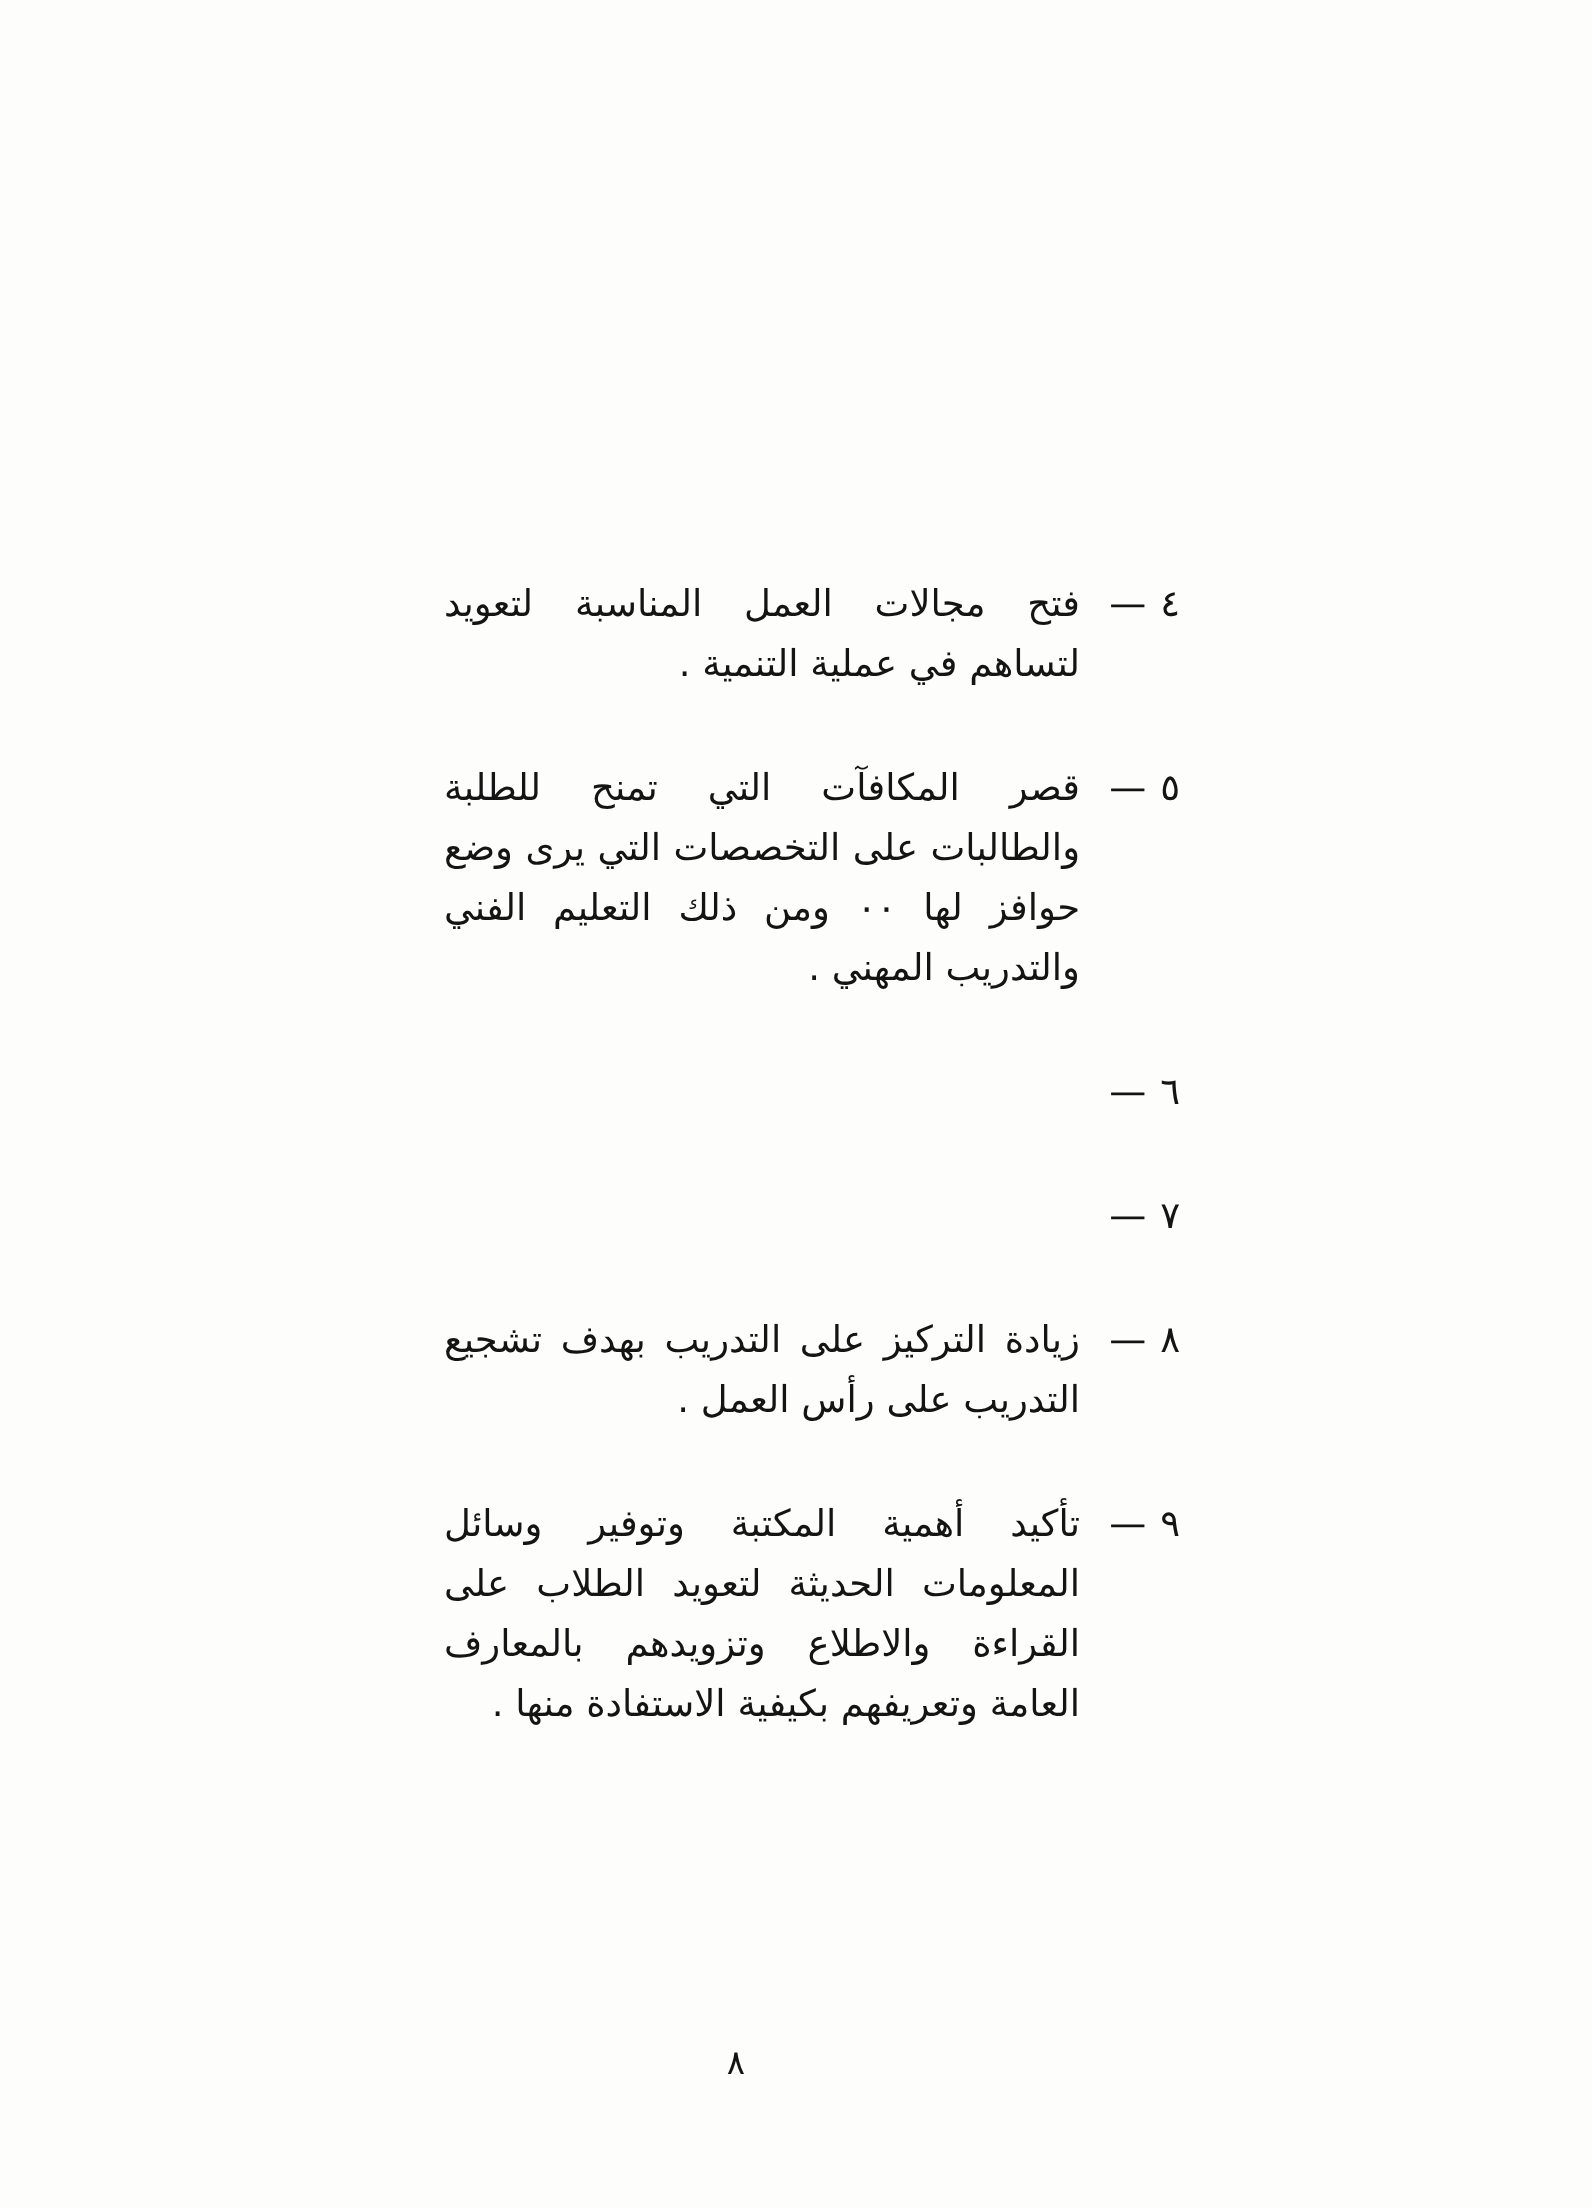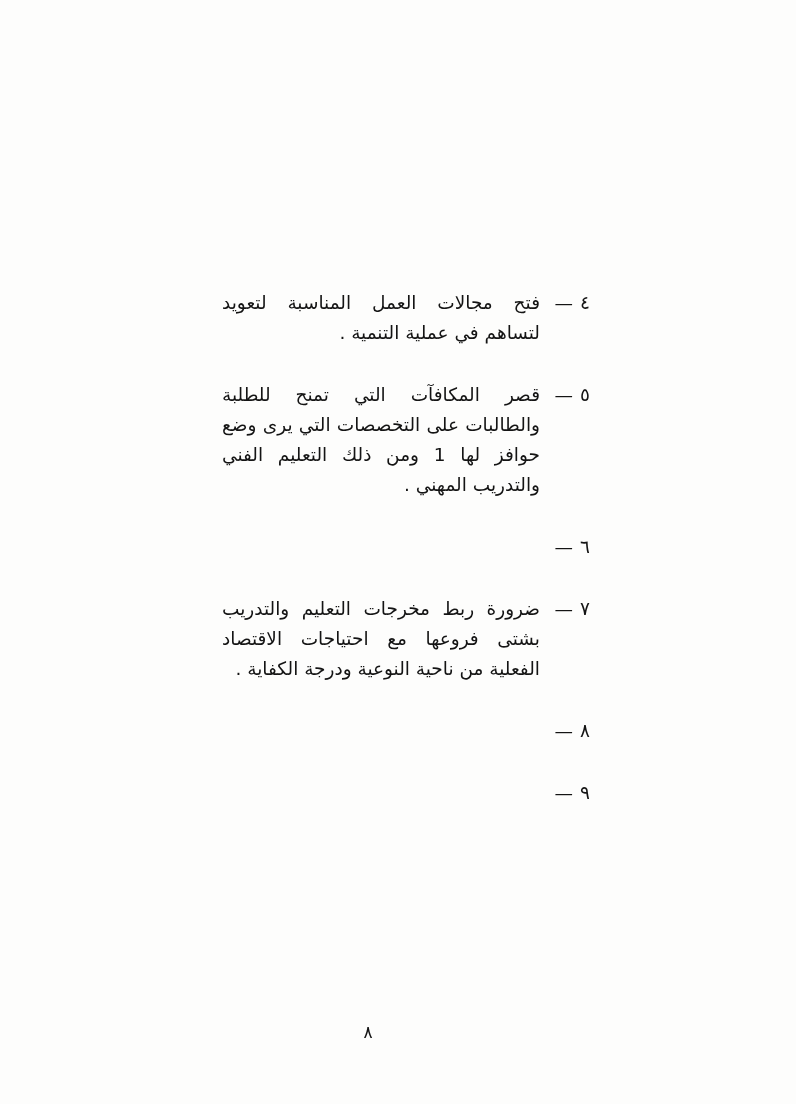--- a/index.html
+++ b/index.html
@@ -71,48 +71,49 @@
         <span class="dash">—</span>
       </span>
       <span class="text">فتح مجالات العمل المناسبة لتعويد لتساهم في عملية التنمية .</span>
     </div>
 
     <div class="item">
       <span class="prefix">
         <span>٥</span>
         <span class="dash">—</span>
       </span>
-      <span class="text">قصر المكافآت التي تمنح للطلبة والطالبات على التخصصات التي يرى وضع حوافز لها 1 ومن ذلك التعليم الفني والتدريب المهني .</span>
+      <span class="text">قصر المكافآت التي تمنح للطلبة والطالبات على التخصصات التي يرى وضع حوافز لها ٠٠ ومن ذلك التعليم الفني والتدريب المهني .</span>
     </div>
 
     <div class="item">
       <span class="prefix">
         <span>٦</span>
         <span class="dash">—</span>
       </span>
     </div>
 
     <div class="item">
       <span class="prefix">
         <span>٧</span>
         <span class="dash">—</span>
       </span>
-      <span class="text">ضرورة ربط مخرجات التعليم والتدريب بشتى فروعها مع احتياجات الاقتصاد الفعلية من ناحية النوعية ودرجة الكفاية .</span>
     </div>
 
     <div class="item">
       <span class="prefix">
         <span>٨</span>
         <span class="dash">—</span>
       </span>
+      <span class="text">زيادة التركيز على التدريب بهدف تشجيع التدريب على رأس العمل .</span>
     </div>
 
     <div class="item">
       <span class="prefix">
         <span>٩</span>
         <span class="dash">—</span>
       </span>
+      <span class="text">تأكيد أهمية المكتبة وتوفير وسائل المعلومات الحديثة لتعويد الطلاب على القراءة والاطلاع وتزويدهم بالمعارف العامة وتعريفهم بكيفية الاستفادة منها .</span>
     </div>
 
   </main>
 
   <footer class="page-number">٨</footer>
 </div>
 
 </body></html>

